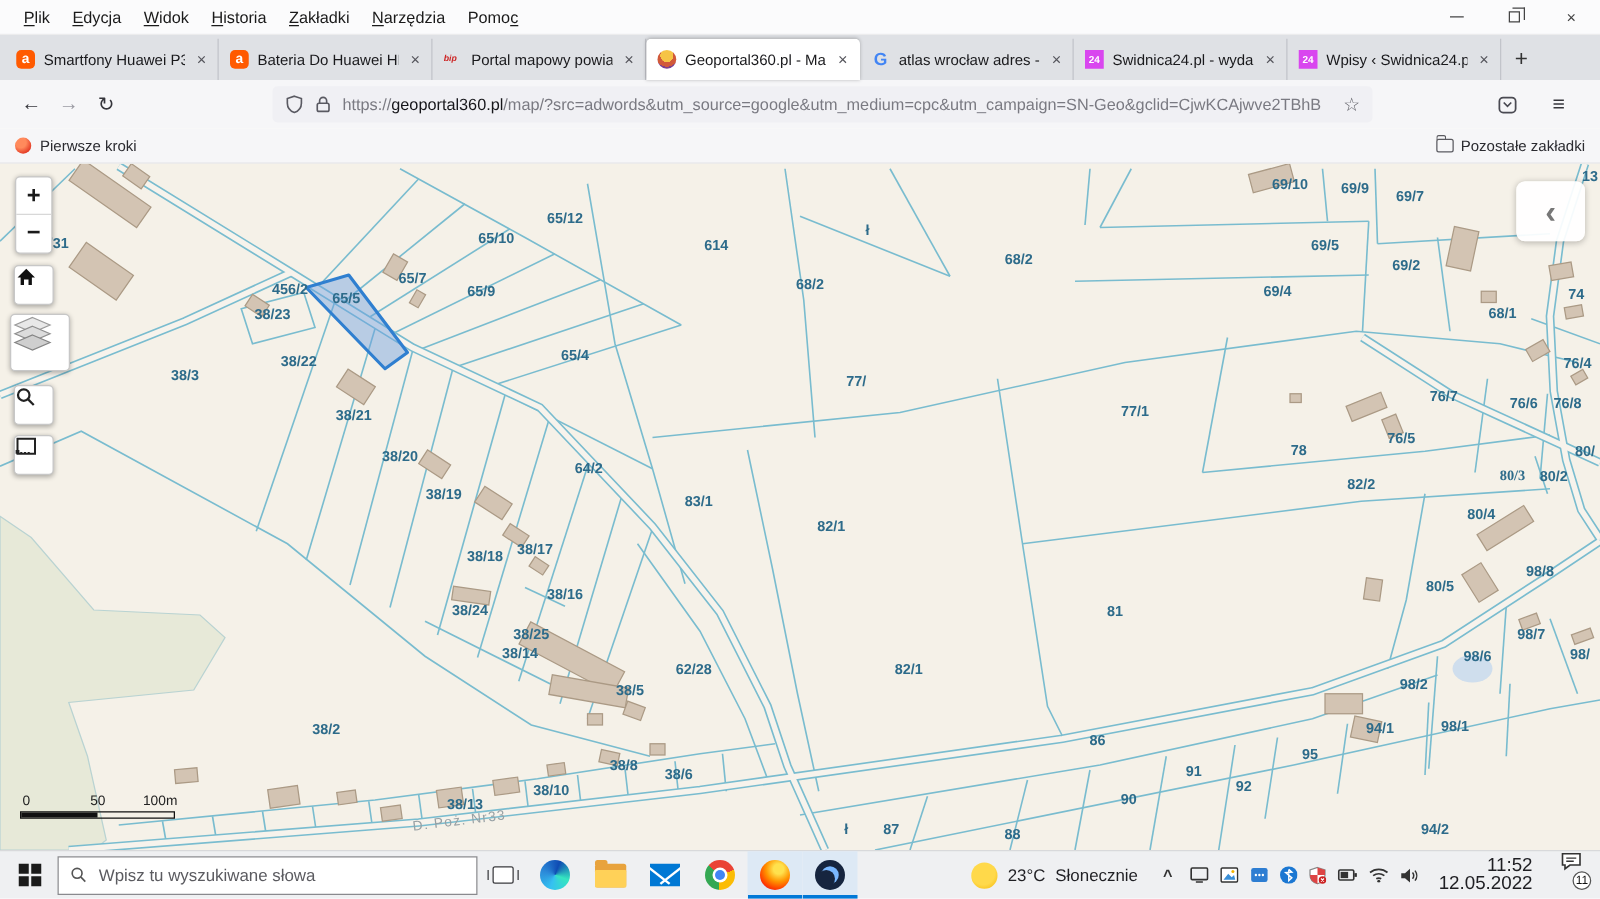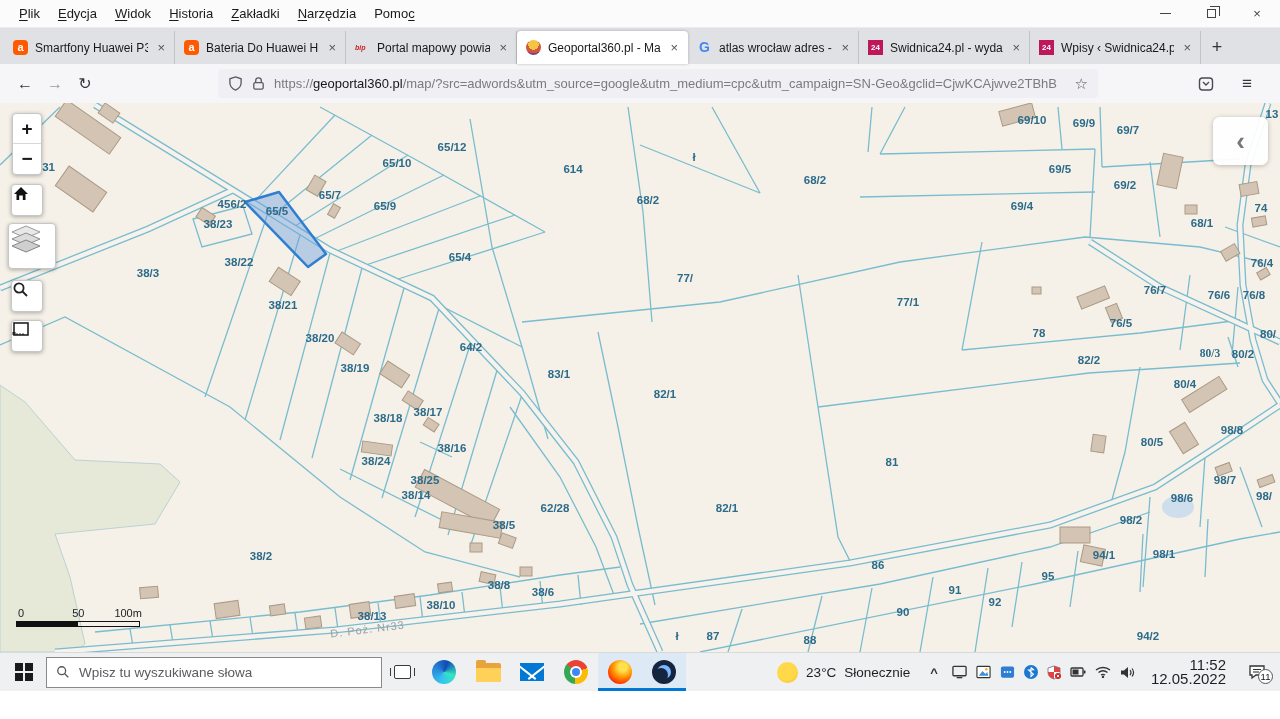--- a/index.html
+++ b/index.html
@@ -18,21 +18,21 @@
 
   
   .tabbar{height:36px;background:#dfe1e5;display:flex;align-items:flex-end;padding-left:4px;}
   .tab{width:171px;height:33px;display:flex;align-items:center;gap:7px;padding:0 9px;position:relative;border-right:1px solid #c2c4ca;cursor:default;}
   .tab.active{background:#fff;border-radius:4px 4px 0 0;border-right:1px solid transparent;box-shadow:0 0 3px rgba(0,0,0,.25);}
   .tabicon{width:15px;height:15px;flex:0 0 15px;display:inline-block;overflow:hidden;}
   .ti-allegro{background:#ff5a00;color:#fff;border-radius:4px;font-weight:bold;font-size:11px;line-height:15px;text-align:center;}
   .ti-bip{color:#c22;font-size:7px;font-weight:bold;font-style:italic;line-height:15px;}
   .ti-geoportal{background:radial-gradient(circle at 50% 30%,#f6c445 0 40%,#d1593a 41% 68%,#7c3f8c 69% 100%);border-radius:50%;}
   .ti-google{color:#4285f4;font-weight:bold;font-size:14px;line-height:15px;text-align:center;}
-  .ti-s24{background:#be185d;color:#fff;font-weight:bold;font-size:8px;border-radius:0;text-align:center;line-height:15px;}
+  .ti-s24{background:#d946ef;color:#fff;font-weight:bold;font-size:8px;border-radius:0;text-align:center;line-height:15px;}
   .tabtitle{flex:1;font-size:12px;color:#19191c;white-space:nowrap;overflow:hidden;}
   .tabclose{color:#55555c;font-size:13px;padding-left:2px;}
   .newtab{width:32px;height:33px;display:flex;align-items:center;justify-content:center;font-size:18px;color:#333;}
 
   
   .navbar{height:39px;background:#f6f6f8;display:flex;align-items:center;padding:0 10px;}
   .navbtn{width:30px;height:28px;display:flex;align-items:center;justify-content:center;font-size:16px;color:#35353b;border-radius:3px;}
   .navbtn.dim{color:#9a9aa2;}
   .urlbar{width:880px;height:29px;margin-left:118px;background:#f0f0f4;border-radius:4px;display:flex;align-items:center;padding:0 10px;gap:8px;}
   .urlicon{width:15px;height:15px;flex:0 0 auto;}
@@ -100,21 +100,21 @@
   .ic-darkapp{width:24px;height:24px;border-radius:50%;background:#16253f;position:relative;overflow:hidden;}
   .ic-darkapp:before{content:"";position:absolute;left:5px;top:5px;width:14px;height:14px;border-radius:50%;background:#7ab8ff;}
   .ic-darkapp:after{content:"";position:absolute;left:2px;top:8px;width:14px;height:14px;border-radius:50%;background:#16253f;}
   .tb-right{margin-left:auto;display:flex;align-items:center;height:100%;}
   .weather{display:flex;align-items:center;gap:8px;padding:0 12px;font-size:13.5px;color:#1f1f23;}
   .sun{width:21px;height:21px;border-radius:50%;background:radial-gradient(circle at 45% 40%,#ffd94a 0 55%,#f4b400 100%);}
   .traychev{font-size:13px;color:#333;padding:0 8px;font-weight:bold;}
   .tray{display:flex;align-items:center;gap:9px;padding:0 6px;}
   .tray svg{display:block;}
   .clock{text-align:right;font-size:15px;color:#1f1f23;line-height:14px;padding:0 10px;}
-  .notif{width:42px;height:100%;display:flex;align-items:center;justify-content:center;position:relative;}
+  .notif{width:42px;height:100%;display:flex;align-items:flex-start;justify-content:center;position:relative;}
   .notif .badge{position:absolute;right:5px;bottom:7px;min-width:15px;height:15px;border-radius:50%;background:#fff;border:1px solid #555;font-size:9.5px;display:flex;align-items:center;justify-content:center;color:#111;}
 </style>
 </head>
 <body>
 
 <div class="screen">
 
   <div class="titlebar">
     <span style="display:flex;">
         <span class="menu-item"><u>P</u>lik</span>
@@ -194,20 +194,28 @@
     </div>
     <span class="nav-right">
       <svg width="16" height="16" viewBox="0 0 16 16">
           <rect x="1.5" y="2" width="13" height="12" rx="3" fill="none" stroke="#4a4a52" stroke-width="1.4"></rect>
           <path d="M5 6l3 3 3-3" fill="none" stroke="#4a4a52" stroke-width="1.4"></path>
         </svg>
       <span class="navbtn">≡</span>
     </span>
   </div>
 
+  <div class="bmbar">
+    <span class="bmicon"></span>
+    <span>Pierwsze kroki</span>
+    <span class="bm-right">
+      <span class="folder"></span>
+      <span>Pozostałe zakładki</span>
+    </span>
+  </div>
 
   <div class="map">
     <svg width="1280" height="549" viewBox="0 0 1280 549">
 
       <g>
         <path d="M0,282 L25,299 L75,357 L160,361 L180,379 L155,421 L55,431 L70,474 L85,541 L75,549 L0,549 Z" fill="#e7e9d8" stroke="#b9d3d2" stroke-width="1"></path>
         <ellipse cx="1178" cy="404" rx="16" ry="11" fill="#cfdeed"></ellipse>
       </g>
 
       <g stroke="#79bccf" stroke-width="1.3" fill="none">

